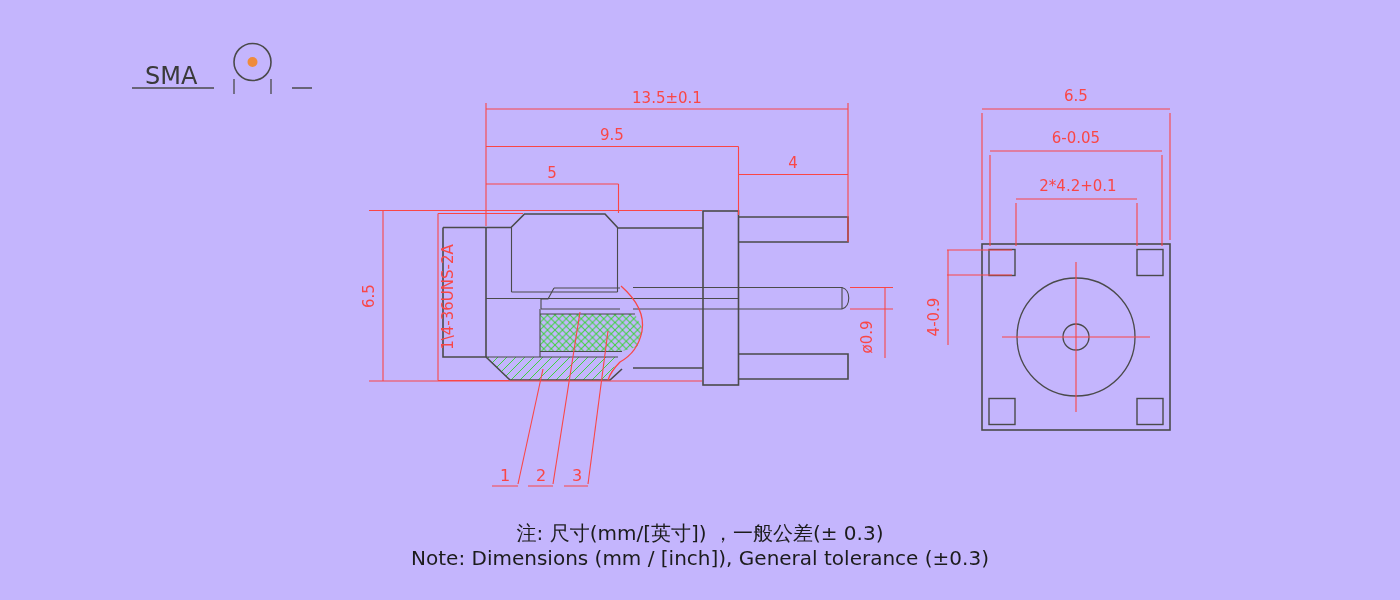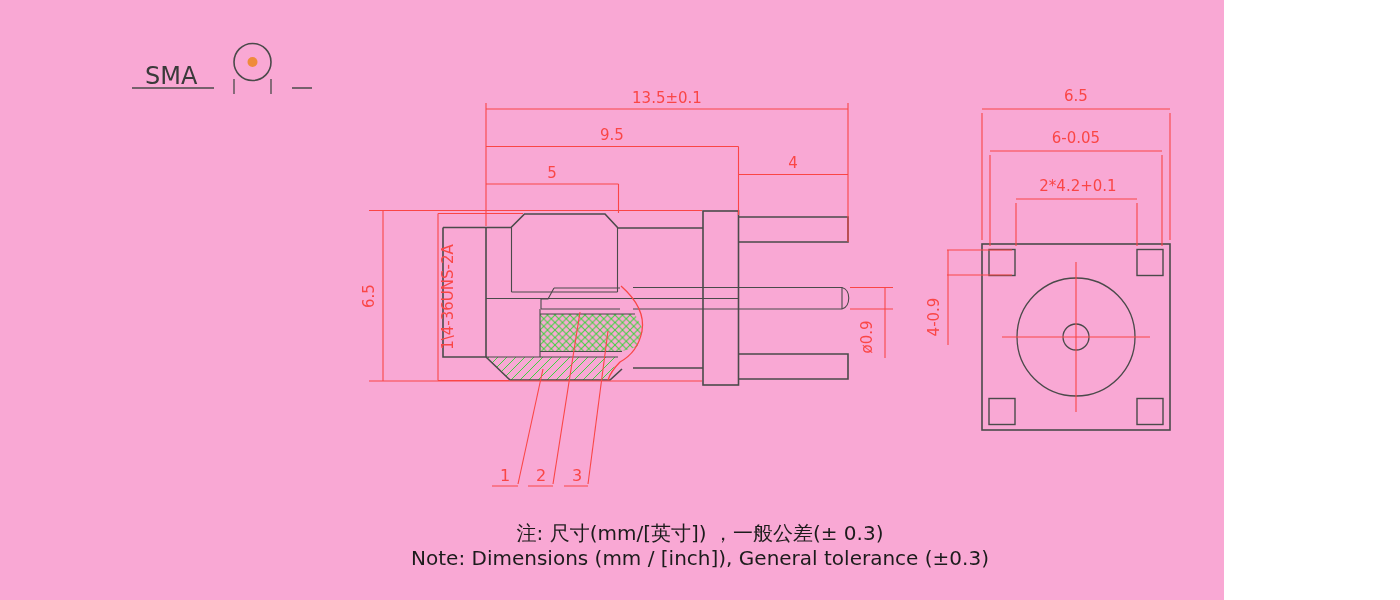--- a/index.html
+++ b/index.html
@@ -1,16 +1,16 @@
 <!DOCTYPE html>
 <html><head>
 <meta charset="utf-8">
 <style>
   html,body{margin:0;padding:0;background:#ffffff;}
-  .stage{position:relative;width:1224px;height:600px;background:#f9a8d4;overflow:hidden;
+  .stage{position:relative;width:1400px;height:600px;background:#c4b5fd;overflow:hidden;
          font-family:"DejaVu Sans","Liberation Sans",sans-serif;}
   svg text{font-family:"DejaVu Sans","Liberation Sans",sans-serif;}
   .dimtxt{fill:#fa4646;font-size:15px;}
   .lbltxt{fill:#fa4646;font-size:16px;}
   .smatxt{fill:#3a3a3a;font-size:24px;}
   .notetxt{fill:#1c1c1c;font-size:20px;}
   .blk{stroke:#4a4a4a;fill:none;}
   .red{stroke:#fa4646;fill:none;}
 </style>
 </head>

